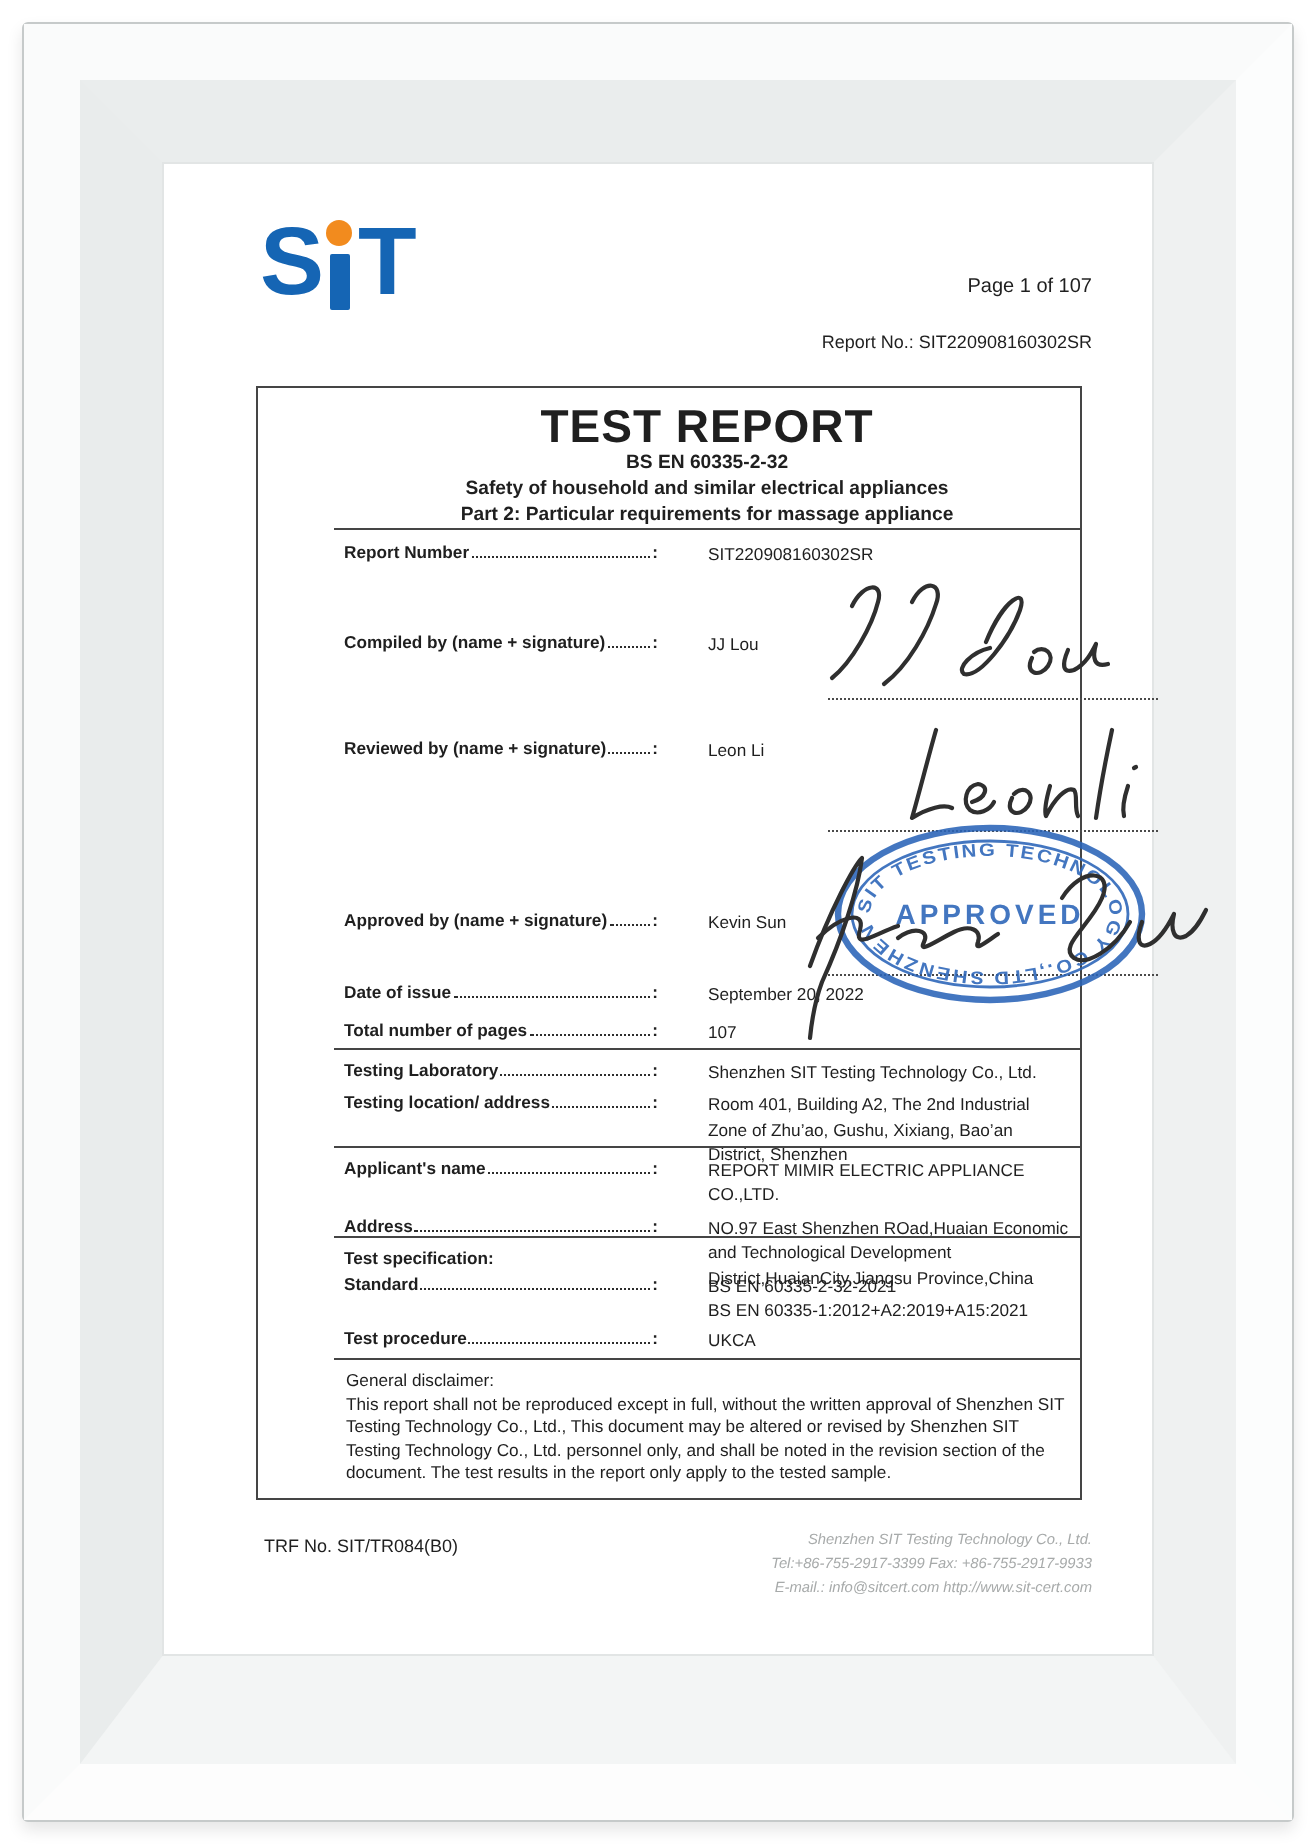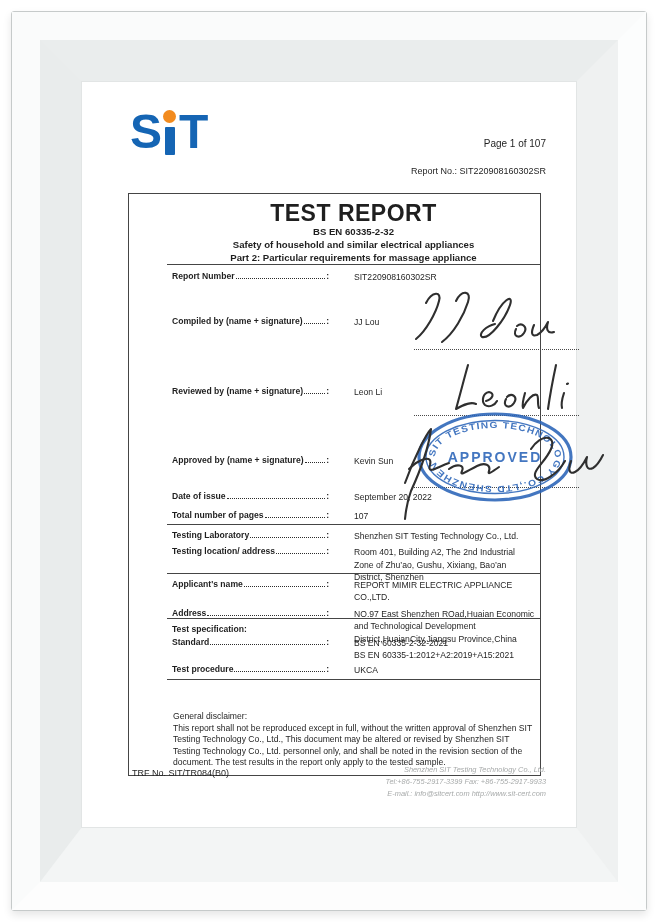--- a/index.html
+++ b/index.html
@@ -48,21 +48,21 @@
   .dots { flex:1; border-bottom:1.6px dotted #2c2c2c; margin:0 1px 2px 1px; min-width:3px; }
   .colon { font-weight:bold; }
   .val { margin-left:5px; flex:1; line-height:1.45; }
   .lbl-plain { font-weight:bold; }
 
   .sec-lab { height:49px; padding-top:3px; }
   .sec-app { height:45px; padding-top:3px; }
   .sec-spec { height:61px; padding-top:3px; }
   .sec-spec .row { padding:1.5px 5px; }
   .sec-disc { padding:4px 6px 6px 6px; }
-  .disc-title { line-height:1.5;margin-top:26px; }
+  .disc-title { line-height:1.5; }
   .disc-body { line-height:1.34; }
 
   
   .sig { position:absolute; z-index:3; }
   .sig path { fill:none; stroke:#2f2f2f; stroke-width:2.1; stroke-linecap:round; stroke-linejoin:round; }
   .dotline { position:absolute; left:247px; width:165px; height:0;
              border-bottom:1.5px dotted #4a4a4a; z-index:1; }
   .stamp { position:absolute; left:247px; top:146px; z-index:2; opacity:0.88; }
 
   
@@ -112,21 +112,21 @@
 
         <div class="row abs" style="top:49px">
           <div class="lbl">
               <span class="lt">Compiled by (name + signature)</span>
               <span class="dots"></span>
               <span class="colon">:</span>
             </div>
           <div class="val">JJ Lou</div>
         </div>
 
-        <div class="row abs" style="top:119px">
+        <div class="row abs" style="top:102px">
           <div class="lbl">
               <span class="lt">Reviewed by (name + signature)</span>
               <span class="dots"></span>
               <span class="colon">:</span>
             </div>
           <div class="val">Leon Li</div>
         </div>
 
         <div class="row abs" style="top:188px">
           <div class="lbl">

